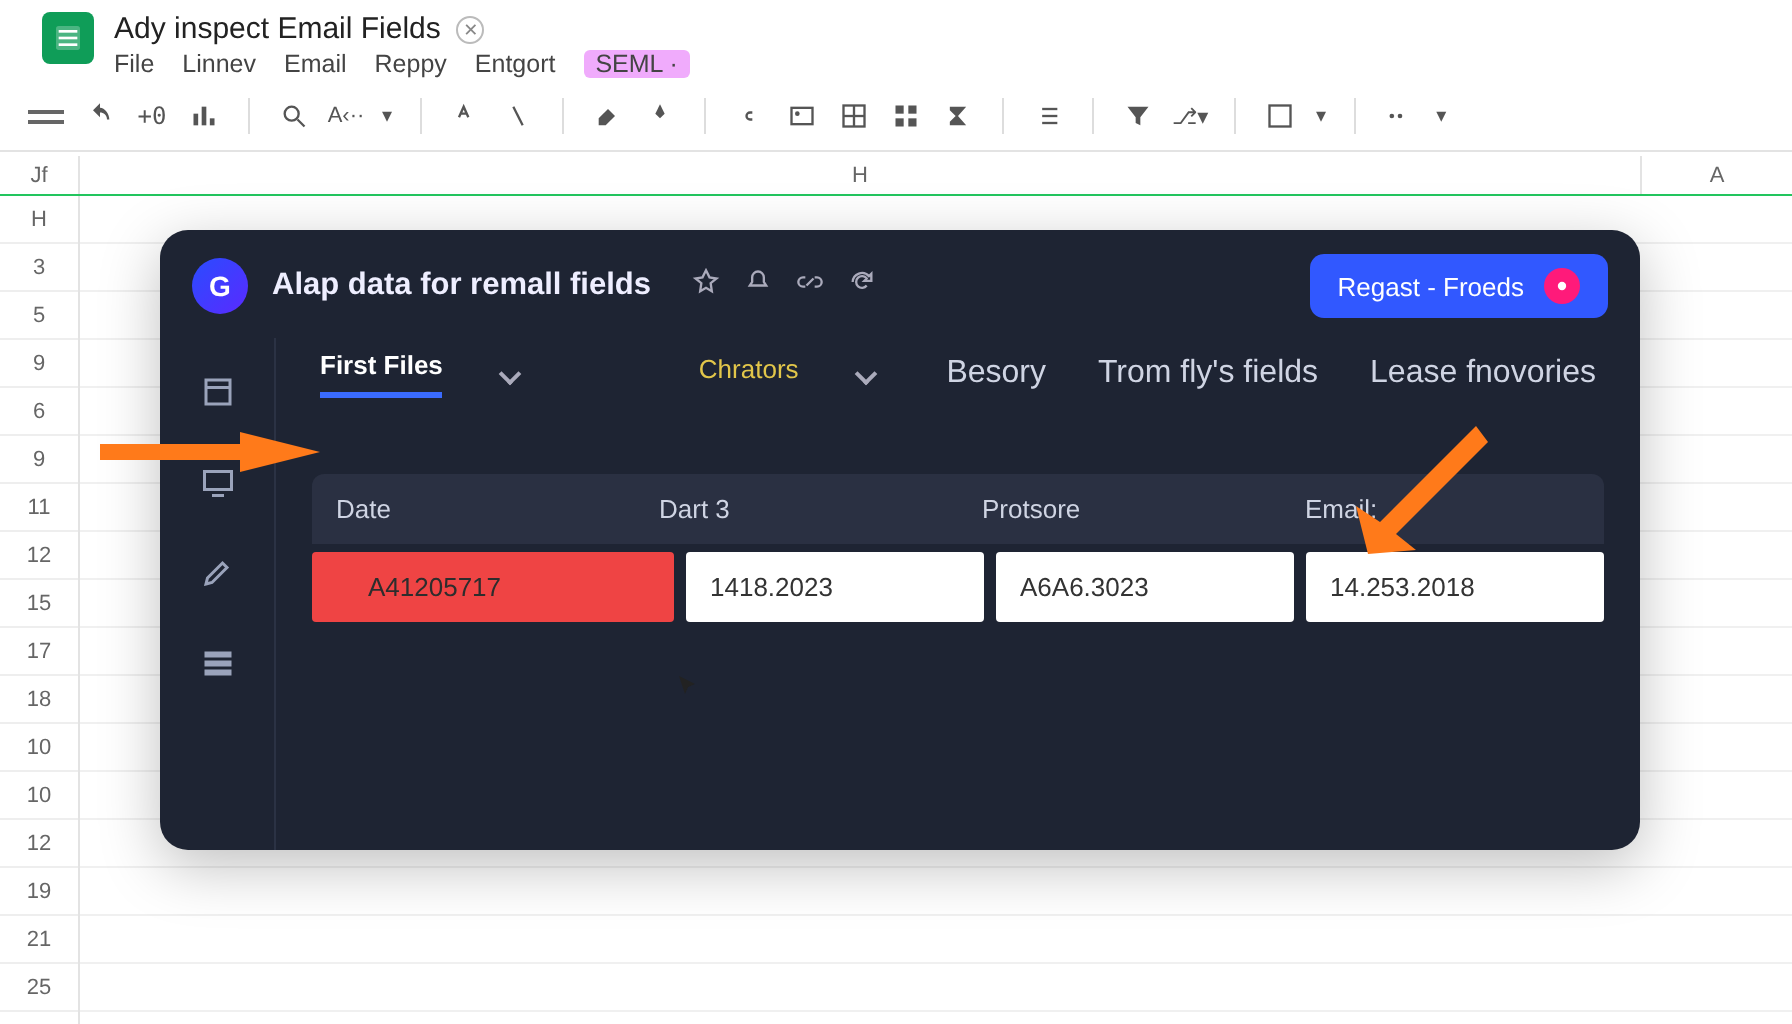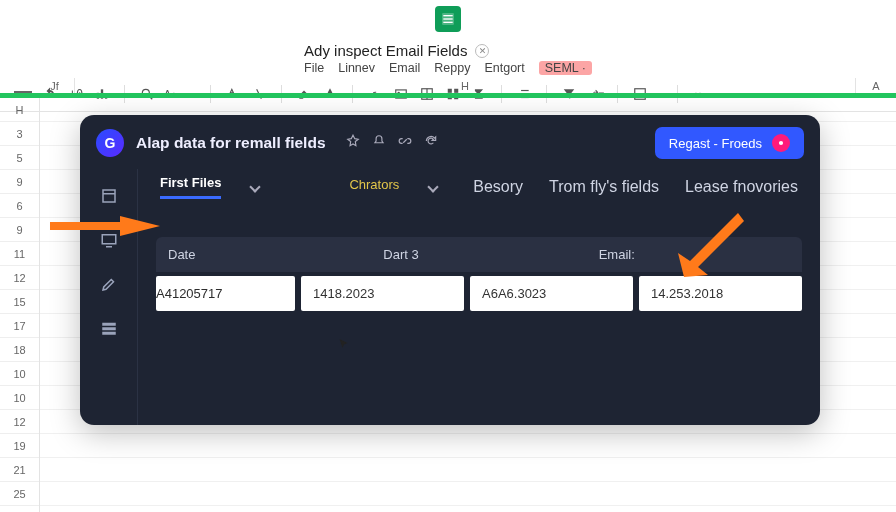--- a/index.html
+++ b/index.html
@@ -1,38 +1,38 @@
 <!DOCTYPE html>
 <html><head>
 <meta charset="utf-8">
 <style>
   * { box-sizing: border-box; margin: 0; padding: 0; font-family: Arial, Helvetica, sans-serif; }
   body { width: 896px; height: 512px; background: #fff; overflow: hidden; position: relative; }
 
   
-  .topbar { display: flex; align-items: center; padding: 6px 21px; gap: 10px; flex-direction: column; }
+  .topbar { display: flex; padding: 6px 21px; gap: 10px; }
   .doc-icon { width: 26px; height: 26px; background: #0f9d58; border-radius: 4px; display: flex; align-items: center; justify-content: center; }
   .doc-icon svg { width: 16px; height: 16px; fill: #fff; }
   .doc-titlewrap { display: flex; flex-direction: column; }
   .doc-title { font-size: 15px; color: #222; display: flex; align-items: center; gap: 8px; }
   .doc-title .close { width: 14px; height: 14px; border: 1px solid #bbb; border-radius: 50%; font-size: 9px; display: flex; align-items: center; justify-content: center; color: #888; }
   .menu-row { display: flex; gap: 14px; font-size: 12.5px; color: #444; margin-top: 2px; }
-  .menu-row .seml { background: #fca5a5; padding: 0 6px; border-radius: 3px; }
+  .menu-row .seml { background: #f0abfc; padding: 0 6px; border-radius: 3px; }
 
   
   .toolbar { display: flex; align-items: center; gap: 10px; padding: 4px 14px 8px 14px; border-bottom: 1px solid #e3e3e3; color: #555; font-size: 12px; }
   .toolbar .sep { width: 1px; height: 18px; background: #ddd; margin: 0 4px; }
   .toolbar .ti { width: 16px; height: 16px; display: inline-flex; align-items: center; justify-content: center; }
   .toolbar svg { width: 14px; height: 14px; fill: #555; }
   .burger { width: 18px; display: flex; flex-direction: column; gap: 3px; }
   .burger span { height: 2px; background: #666; }
 
   
   .grid-area { position: absolute; top: 78px; left: 0; right: 0; bottom: 0; display: flex; }
-  .colhead { position: absolute; top: 78px; left: 0; right: 0; height: 20px; border-bottom: 5px solid #22c55e; display: flex; padding-left: 35px; }
+  .colhead { position: absolute; top: 78px; left: 0; right: 0; height: 20px; border-bottom: 1px solid #22c55e; display: flex; }
   .colhead .ch-first { width: 40px; border-right: 1px solid #e3e3e3; font-size: 11px; color: #666; display:flex;align-items:center;justify-content:center;}
   .colhead .ch-h { width: 780px; font-size: 11px; color: #666; display:flex;align-items:center;justify-content:center;}
   .colhead .ch-a { flex:1; border-left:1px solid #e3e3e3; font-size:11px; color:#666; display:flex;align-items:center;justify-content:center;}
   .rowheads { width: 40px; border-right: 1px solid #e3e3e3; margin-top:20px;}
   .rowheads div { height: 24px; border-bottom: 1px solid #eee; font-size: 11px; color: #666; display: flex; align-items: center; justify-content: center; }
   .cells { flex: 1; margin-top:20px;}
   .cells .crow { height: 24px; border-bottom: 1px solid #f0f0f0; }
 
   
   .overlay { position: absolute; top: 115px; left: 80px; width: 740px; height: 310px; background: #1e2433; border-radius: 14px; display: flex; flex-direction: column; box-shadow: 0 8px 30px rgba(0,0,0,.25); }
@@ -57,21 +57,21 @@
   .ov-tabs .tab.yellow { color:#e2c64a; }
   .ov-tabs .chev { border: solid #aab; border-width: 0 2px 2px 0; display: inline-block; padding: 3px; transform: rotate(45deg);}
   .ov-tabs .gap { flex:0 0 30px;}
   .ov-tabs .right { margin-left:auto; display:flex; gap:26px; font-size:16px;}
   .ov-tabs .right span{color:#cfd4e3;}
 
   .ov-table { margin-top: 26px; }
   .ov-th { display: flex; background: #2a3042; border-radius: 6px 6px 0 0; }
   .ov-th div { flex:1; padding: 10px 12px; color: #cfd4e3; font-size: 13px; }
   .ov-tr { display: flex; gap: 6px; margin-top: 4px;}
-  .ov-tr .cell0 { flex:1; background:#ffffff; color:#2d2d2d; padding:10px 0; font-size:13px; border-radius:2px;}
+  .ov-tr .cell0 { flex:1; background:#ef4444; color:#2d2d2d; padding:10px 28px; font-size:13px; border-radius:2px;}
   .ov-tr .cell { flex:1; background:#fff; color:#333; padding:10px 12px; font-size:13px; border-radius:2px;}
 
   
   .arrow { position: absolute; }
   .arrow svg { fill: #ff7a1a; }
   .cursor { position:absolute; width:12px; height:16px; }
   .cursor svg{fill:#222;}
 </style>
 </head>
 <body>
@@ -324,20 +324,21 @@
           <span>Besory</span>
           <span>Trom fly's fields</span>
           <span>Lease fnovories</span>
         </div>
       </div>
 
       <div class="ov-table">
         <div class="ov-th">
           <div>Date</div>
           <div>Dart 3</div>
+          <div>Protsore</div>
           <div>Email:</div>
         </div>
         <div class="ov-tr">
           <div class="cell0">A41205717</div>
           <div class="cell">1418.2023</div>
           <div class="cell">A6A6.3023</div>
           <div class="cell">14.253.2018</div>
         </div>
       </div>
     </div>

